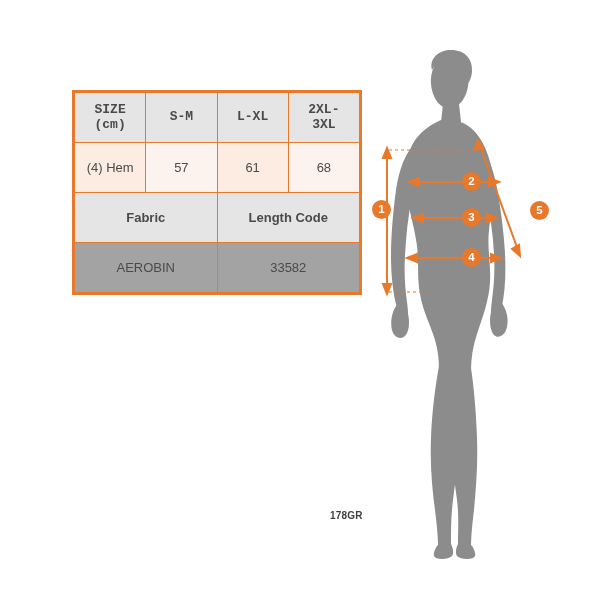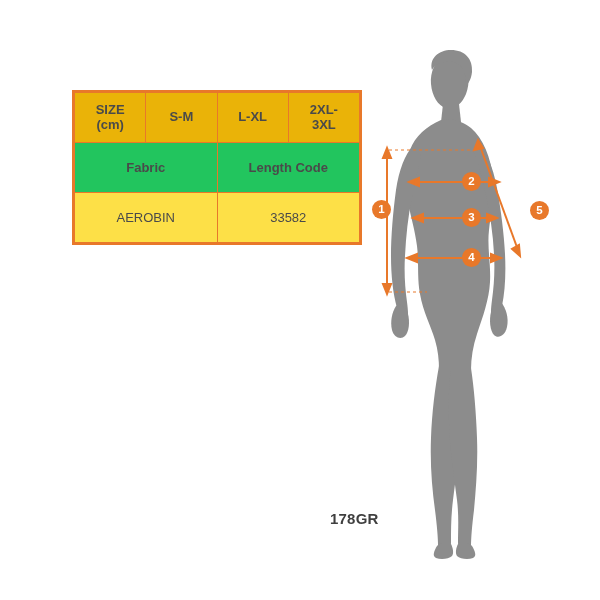--- a/index.html
+++ b/index.html
@@ -37,60 +37,61 @@
   table.size-table td, table.size-table th {
     border: 1px solid #e8782a;
     text-align: center;
     vertical-align: middle;
     font-size: 13px;
     color: #4a4a4a;
     padding: 0;
     height: 49px;
   }
   .hdr-cell {
-    background: #eab308;
+    background: #e5e5e5;
     color: #ffffff;
     font-weight: bold;
     font-size: 14.5px;
     line-height: 1.15;
     height: 52px;
+    font-family: Liberation Mono, monospace;
   }
   .row-label {
     background: #fdece2;
     font-size: 12.5px;
     color: #55504e;
     line-height: 1.2;
     padding: 0 4px;
   }
   .val-cell {
     background: #fcf3ee;
     font-size: 16px;
     color: #55504e;
   }
   .val-cell.alt {
     background: #fdece2;
   }
   .band-cell {
-    background: #22c55e;
+    background: #e5e5e5;
     color: #ffffff;
     font-weight: bold;
     font-size: 14.5px;
     height: 42px;
   }
   .bottom-cell {
-    background: #fde047;
+    background: #a3a3a3;
     font-size: 14px;
     color: #55504e;
     height: 44px;
   }
   .code-tag {
     position: absolute;
     left: 330px;
     top: 510px;
-    font-size: 15px;
+    font-size: 10px;
     font-weight: bold;
     color: #3f3f3f;
     letter-spacing: 0.2px;
   }
 
   
   .figure-area {
     position: absolute;
     left: 375px;
     top: 50px;
@@ -138,20 +139,26 @@
           <th class="hdr-cell">L-XL</th>
           <th class="hdr-cell">
             <span>2XL-</span><br>
             <span>3XL</span>
           </th>
         </tr>
 
 
 
 
+        <tr>
+          <td class="row-label">(4) Hem</td>
+          <td class="val-cell">57</td>
+          <td class="val-cell alt">61</td>
+          <td class="val-cell">68</td>
+        </tr>
 
 
         <tr>
           <td class="band-cell" colspan="2">Fabric</td>
           <td class="band-cell" colspan="2">Length Code</td>
         </tr>
 
         <tr>
           <td class="bottom-cell" colspan="2">AEROBIN</td>
           <td class="bottom-cell" colspan="2">33582</td>

